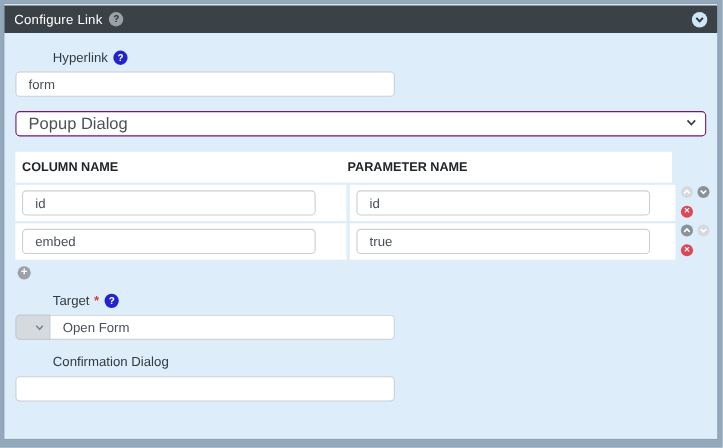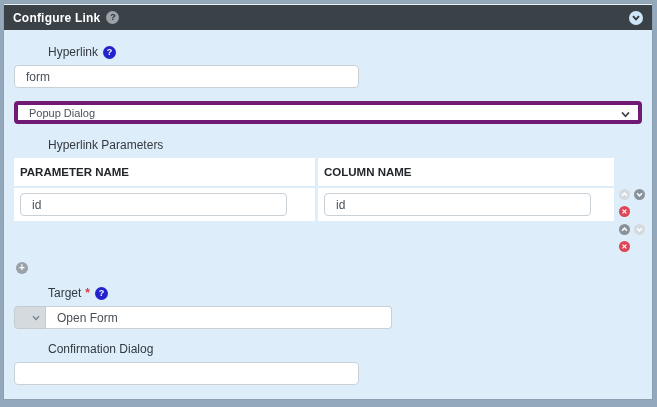--- a/index.html
+++ b/index.html
@@ -17,21 +17,21 @@
     background:#deedfa;
     border-top:1px solid #eef3f8;
     box-shadow:0 0 0 1px rgba(120,140,160,0.25);
     display:flex; flex-direction:column;
   }
   .panel-header {
     height:25px; background:#3a4147; color:#ffffff;
     display:flex; align-items:center; padding:0 9px;
     flex:0 0 auto;
   }
-  .panel-title { font-weight:bold; font-size:12px; letter-spacing:0.2px; }
+  .panel-title { font-weight:normal; font-size:12px; letter-spacing:0.2px; }
   .icon-circle {
     display:inline-flex; align-items:center; justify-content:center;
     border-radius:50%; flex:0 0 auto; line-height:1;
   }
   .help-gray {
     width:13px; height:13px; background:#9aa1a7; color:#2e3439;
     font-size:9px; font-weight:bold; margin-left:6px;
   }
   .help-blue {
     width:13px; height:13px; background:#2323cd; color:#ffffff;
@@ -52,23 +52,23 @@
   .text-input {
     display:block; height:23px; background:#ffffff;
     border:1px solid #c9d0d6; border-radius:4px;
     padding:0 11px; font-family:"Liberation Sans", sans-serif;
     font-size:12px; color:#495057; outline:none;
   }
   .w345 { width:345px; margin-bottom:13px; }
 
   .select-box {
     position:relative; width:628px; height:23px; background:#ffffff;
-    border:4px solid #701a75; border-radius:4px;
+    border:1px solid #701a75; border-radius:4px;
     display:flex; align-items:center; padding:0 24px 0 11px;
-    font-size:11px; color:#4a5258; margin-bottom:14px; cursor:pointer;
+    font-size:15px; color:#4a5258; margin-bottom:14px; cursor:pointer;
   }
   .select-caret { position:absolute; right:8px; top:6px; }
 
   .param-table-wrap { display:flex; align-items:flex-start; }
   .param-table { width:600px; }
   .param-row { display:flex; margin-bottom:2px; }
   .cell { background:#ffffff; }
   .cell-1 { width:301px; margin-right:3px; }
   .cell-2 { width:296px; }
   .head-cell {
@@ -95,21 +95,21 @@
     margin:3px 0 12px 2px;
   }
 
   .input-group { display:flex; margin-bottom:13px; }
   .mini-select {
     width:32px; height:23px; background:#d5dade;
     border:1px solid #c3cad0; border-radius:4px 0 0 4px;
     display:flex; align-items:center; justify-content:flex-end;
     padding-right:5px; cursor:pointer;
   }
-  .group-input { width:346px; border-radius:0 4px 4px 0; border-left:none; }
+  .group-input { width:313px; border-radius:0 4px 4px 0; border-left:none; }
   svg { display:block; }
 </style>
 </head>
 <body>
 
 <div class="panel">
 
   <div class="panel-header">
     <span class="panel-title">Configure Link</span>
     <span class="icon-circle help-gray">?</span>
@@ -133,39 +133,42 @@
     <div class="select-box">
       <span>Popup Dialog</span>
       <span class="select-caret">
         <svg width="9" height="7" viewBox="0 0 9 7">
             <path d="M1 1.4 L4.5 5.2 L8 1.4" fill="none" stroke="#3a4147" stroke-width="1.6"></path>
           </svg>
       </span>
     </div>
 
     
-    <div class="form-label">
-      <span>Hyperlink Parameters</span>
-    </div>
 
     <div class="param-table-wrap">
       <div class="param-table">
         <div class="param-row">
+          <div class="cell cell-2 head-cell">COLUMN NAME</div>
           <div class="cell cell-1 head-cell">PARAMETER NAME</div>
-          <div class="cell cell-2 head-cell">COLUMN NAME</div>
         </div>
         <div class="param-row">
           <div class="cell cell-1 body-cell">
             <input class="text-input row-input" type="text" value="id" style="">
           </div>
           <div class="cell cell-2 body-cell">
             <input class="text-input row-input" type="text" value="id" style="">
           </div>
         </div>
         <div class="param-row">
+          <div class="cell cell-1 body-cell">
+            <input class="text-input row-input" type="text" value="embed" style="">
+          </div>
+          <div class="cell cell-2 body-cell">
+            <input class="text-input row-input" type="text" value="true" style="">
+          </div>
         </div>
       </div>
 
       <div class="icons-col">
         <div class="icons-spacer"></div>
         <div class="icon-group">
           <div class="arrow-pair">
             <span class="icon-circle arrow-btn arrow-disabled">
               <svg width="7" height="5" viewBox="0 0 7 5">
                   <path d="M1 3.8 L3.5 1.2 L6 3.8" fill="none" stroke="#ffffff" stroke-width="1.5"></path>

